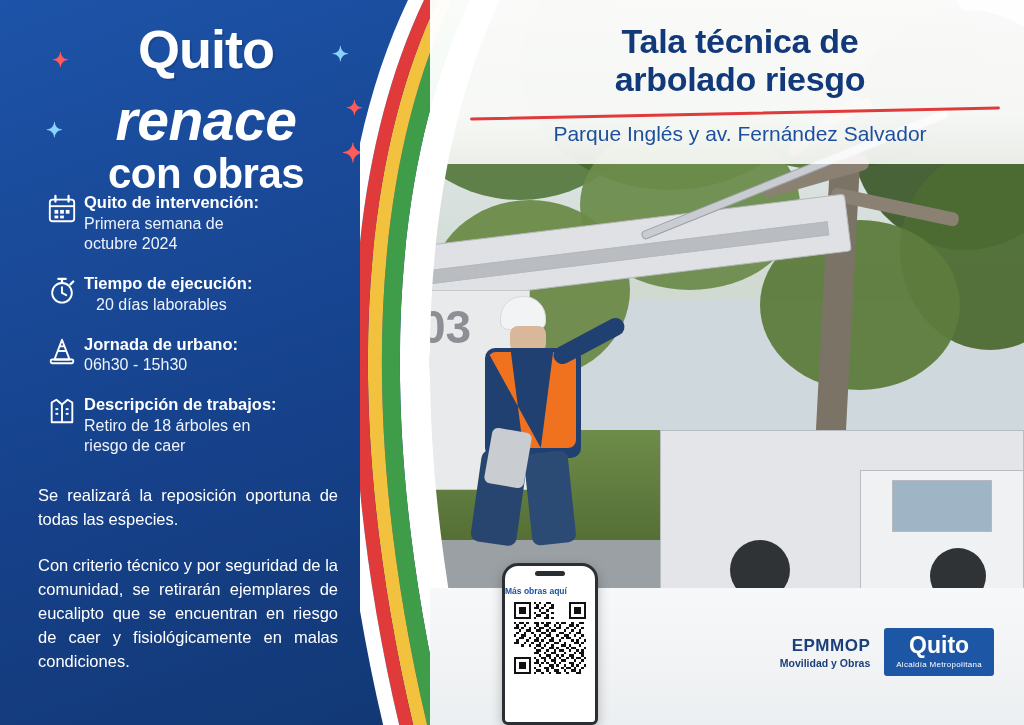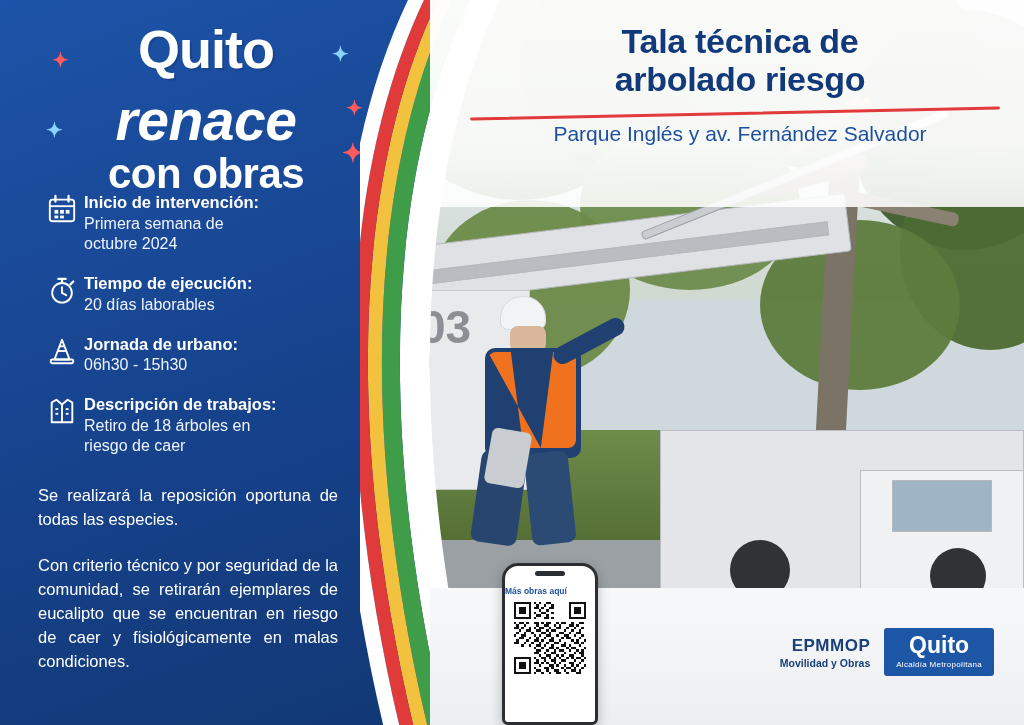--- a/index.html
+++ b/index.html
@@ -171,21 +171,21 @@
   .pole-saw {
     position: absolute;
     background: #c9ccd0;
     border: 1px solid #9aa0a6;
   }
 
   
   .headline-wrap {
     position: absolute;
     left: 430px; top: 0;
-    width: 594px; height: 207px;
+    width: 594px; height: 164px;
     background: linear-gradient(180deg, rgba(255,255,255,0.97) 0%, rgba(255,255,255,0.95) 70%, rgba(255,255,255,0.88) 100%);
     z-index: 4;
   }
   .headline {
     position: absolute;
     left: 40px; top: 22px;
     width: 540px;
     color: #123a7a;
     font-size: 34px;
     font-weight: bold;
@@ -372,40 +372,40 @@
             <line x1="9" y1="2" x2="9" y2="8" stroke="#ffffff" stroke-width="2.4" stroke-linecap="round"></line>
             <line x1="23" y1="2" x2="23" y2="8" stroke="#ffffff" stroke-width="2.4" stroke-linecap="round"></line>
             <rect x="8" y="17" width="4" height="4" fill="#ffffff"></rect>
             <rect x="14" y="17" width="4" height="4" fill="#ffffff"></rect>
             <rect x="20" y="17" width="4" height="4" fill="#ffffff"></rect>
             <rect x="8" y="23" width="4" height="3" fill="#ffffff"></rect>
             <rect x="14" y="23" width="4" height="3" fill="#ffffff"></rect>
           </svg>
         </div>
         <div class="info-text">
-          <div class="info-title">Inicio de intervención:</div>
+          <div class="info-title">Quito de intervención:</div>
           <div class="info-value" style="white-space:pre-line;">Primera semana de
 octubre 2024</div>
         </div>
       </div>
 
       <div class="info-item">
         <div class="info-icon">
           <svg width="30" height="30" viewBox="0 0 32 32">
             <circle cx="16" cy="19" r="10.5" fill="none" stroke="#ffffff" stroke-width="2"></circle>
             <line x1="16" y1="19" x2="16" y2="13" stroke="#ffffff" stroke-width="2" stroke-linecap="round"></line>
             <line x1="16" y1="19" x2="20.5" y2="21.5" stroke="#ffffff" stroke-width="2" stroke-linecap="round"></line>
             <line x1="12" y1="4" x2="20" y2="4" stroke="#ffffff" stroke-width="2.4" stroke-linecap="round"></line>
             <line x1="16" y1="4" x2="16" y2="8.5" stroke="#ffffff" stroke-width="2.4"></line>
             <line x1="25" y1="10" x2="28" y2="7" stroke="#ffffff" stroke-width="2.4" stroke-linecap="round"></line>
           </svg>
         </div>
         <div class="info-text">
           <div class="info-title">Tiempo de ejecución:</div>
-          <div class="info-value" style="white-space:pre-line;">20 días laborables</div>
+          <div class="info-value" style="white-space:pre-line;margin-left:12px;">20 días laborables</div>
         </div>
       </div>
 
       <div class="info-item">
         <div class="info-icon">
           <svg width="30" height="30" viewBox="0 0 32 32">
             <polygon points="16,4 24,25 8,25" fill="none" stroke="#ffffff" stroke-width="2" stroke-linejoin="round"></polygon>
             <line x1="11.5" y1="16" x2="20.5" y2="16" stroke="#ffffff" stroke-width="2"></line>
             <line x1="13" y1="11" x2="19" y2="11" stroke="#ffffff" stroke-width="2"></line>
             <rect x="4" y="25" width="24" height="4" rx="1.5" fill="none" stroke="#ffffff" stroke-width="2"></rect>

